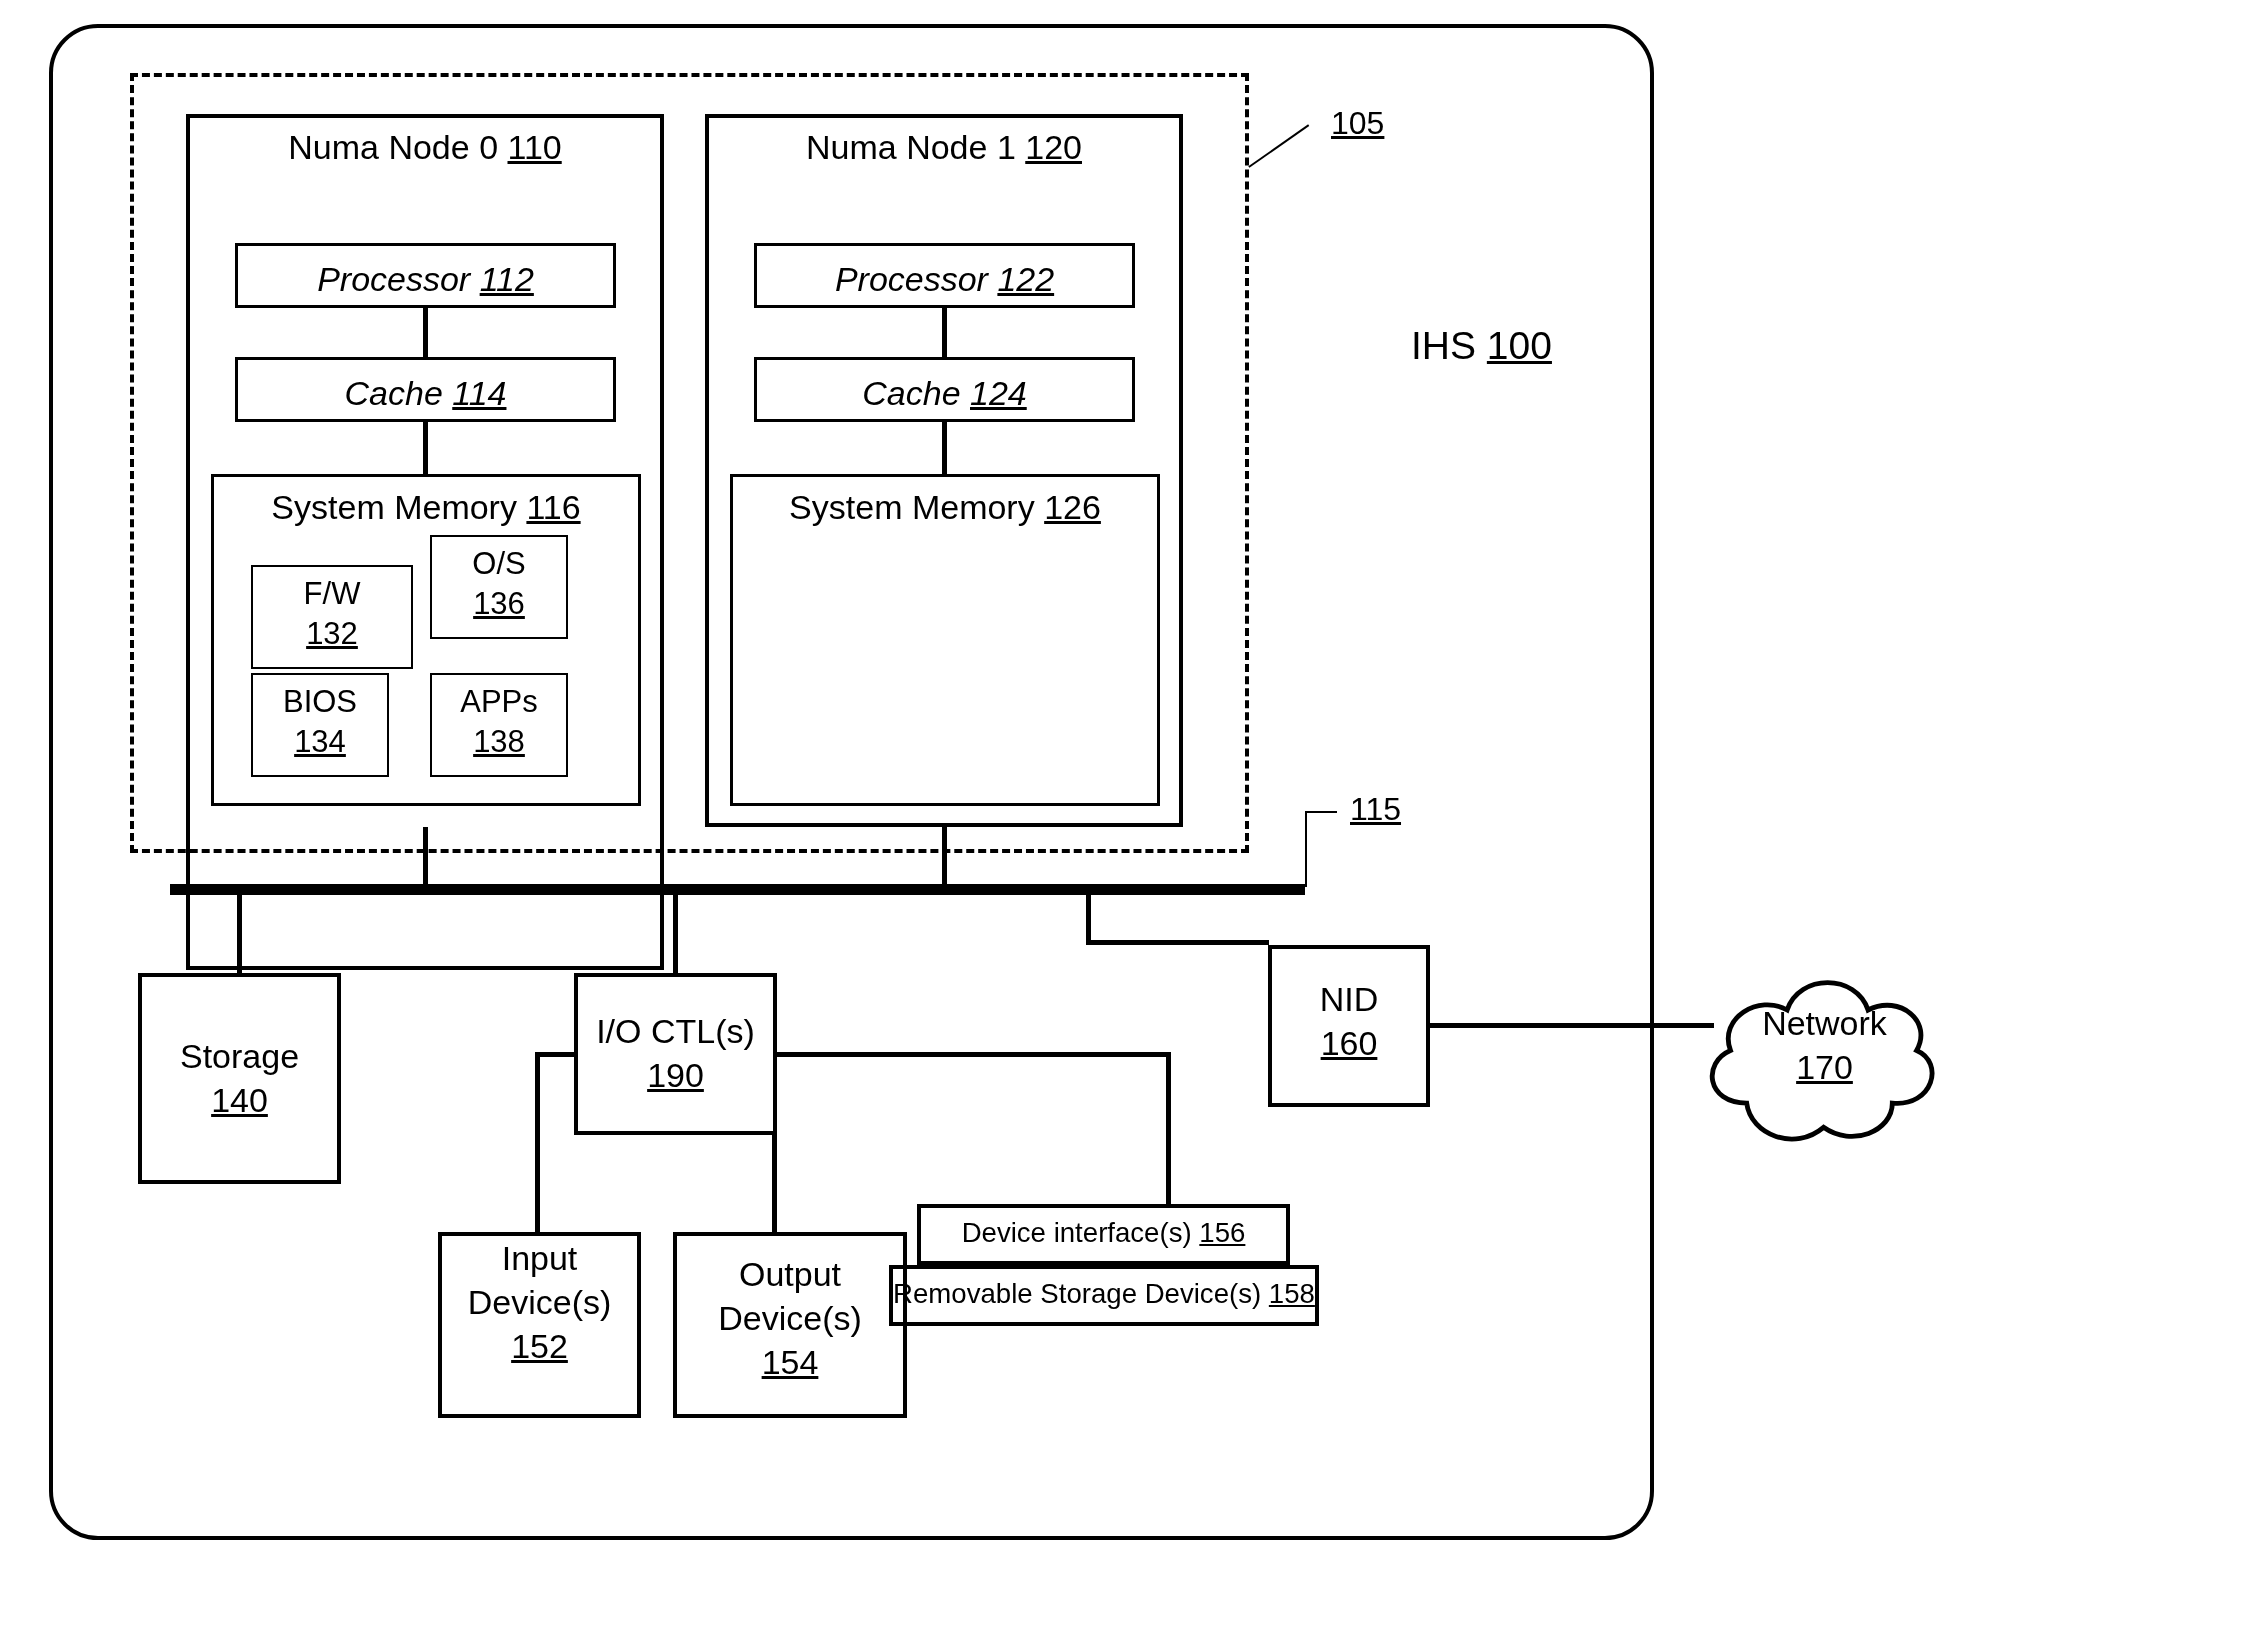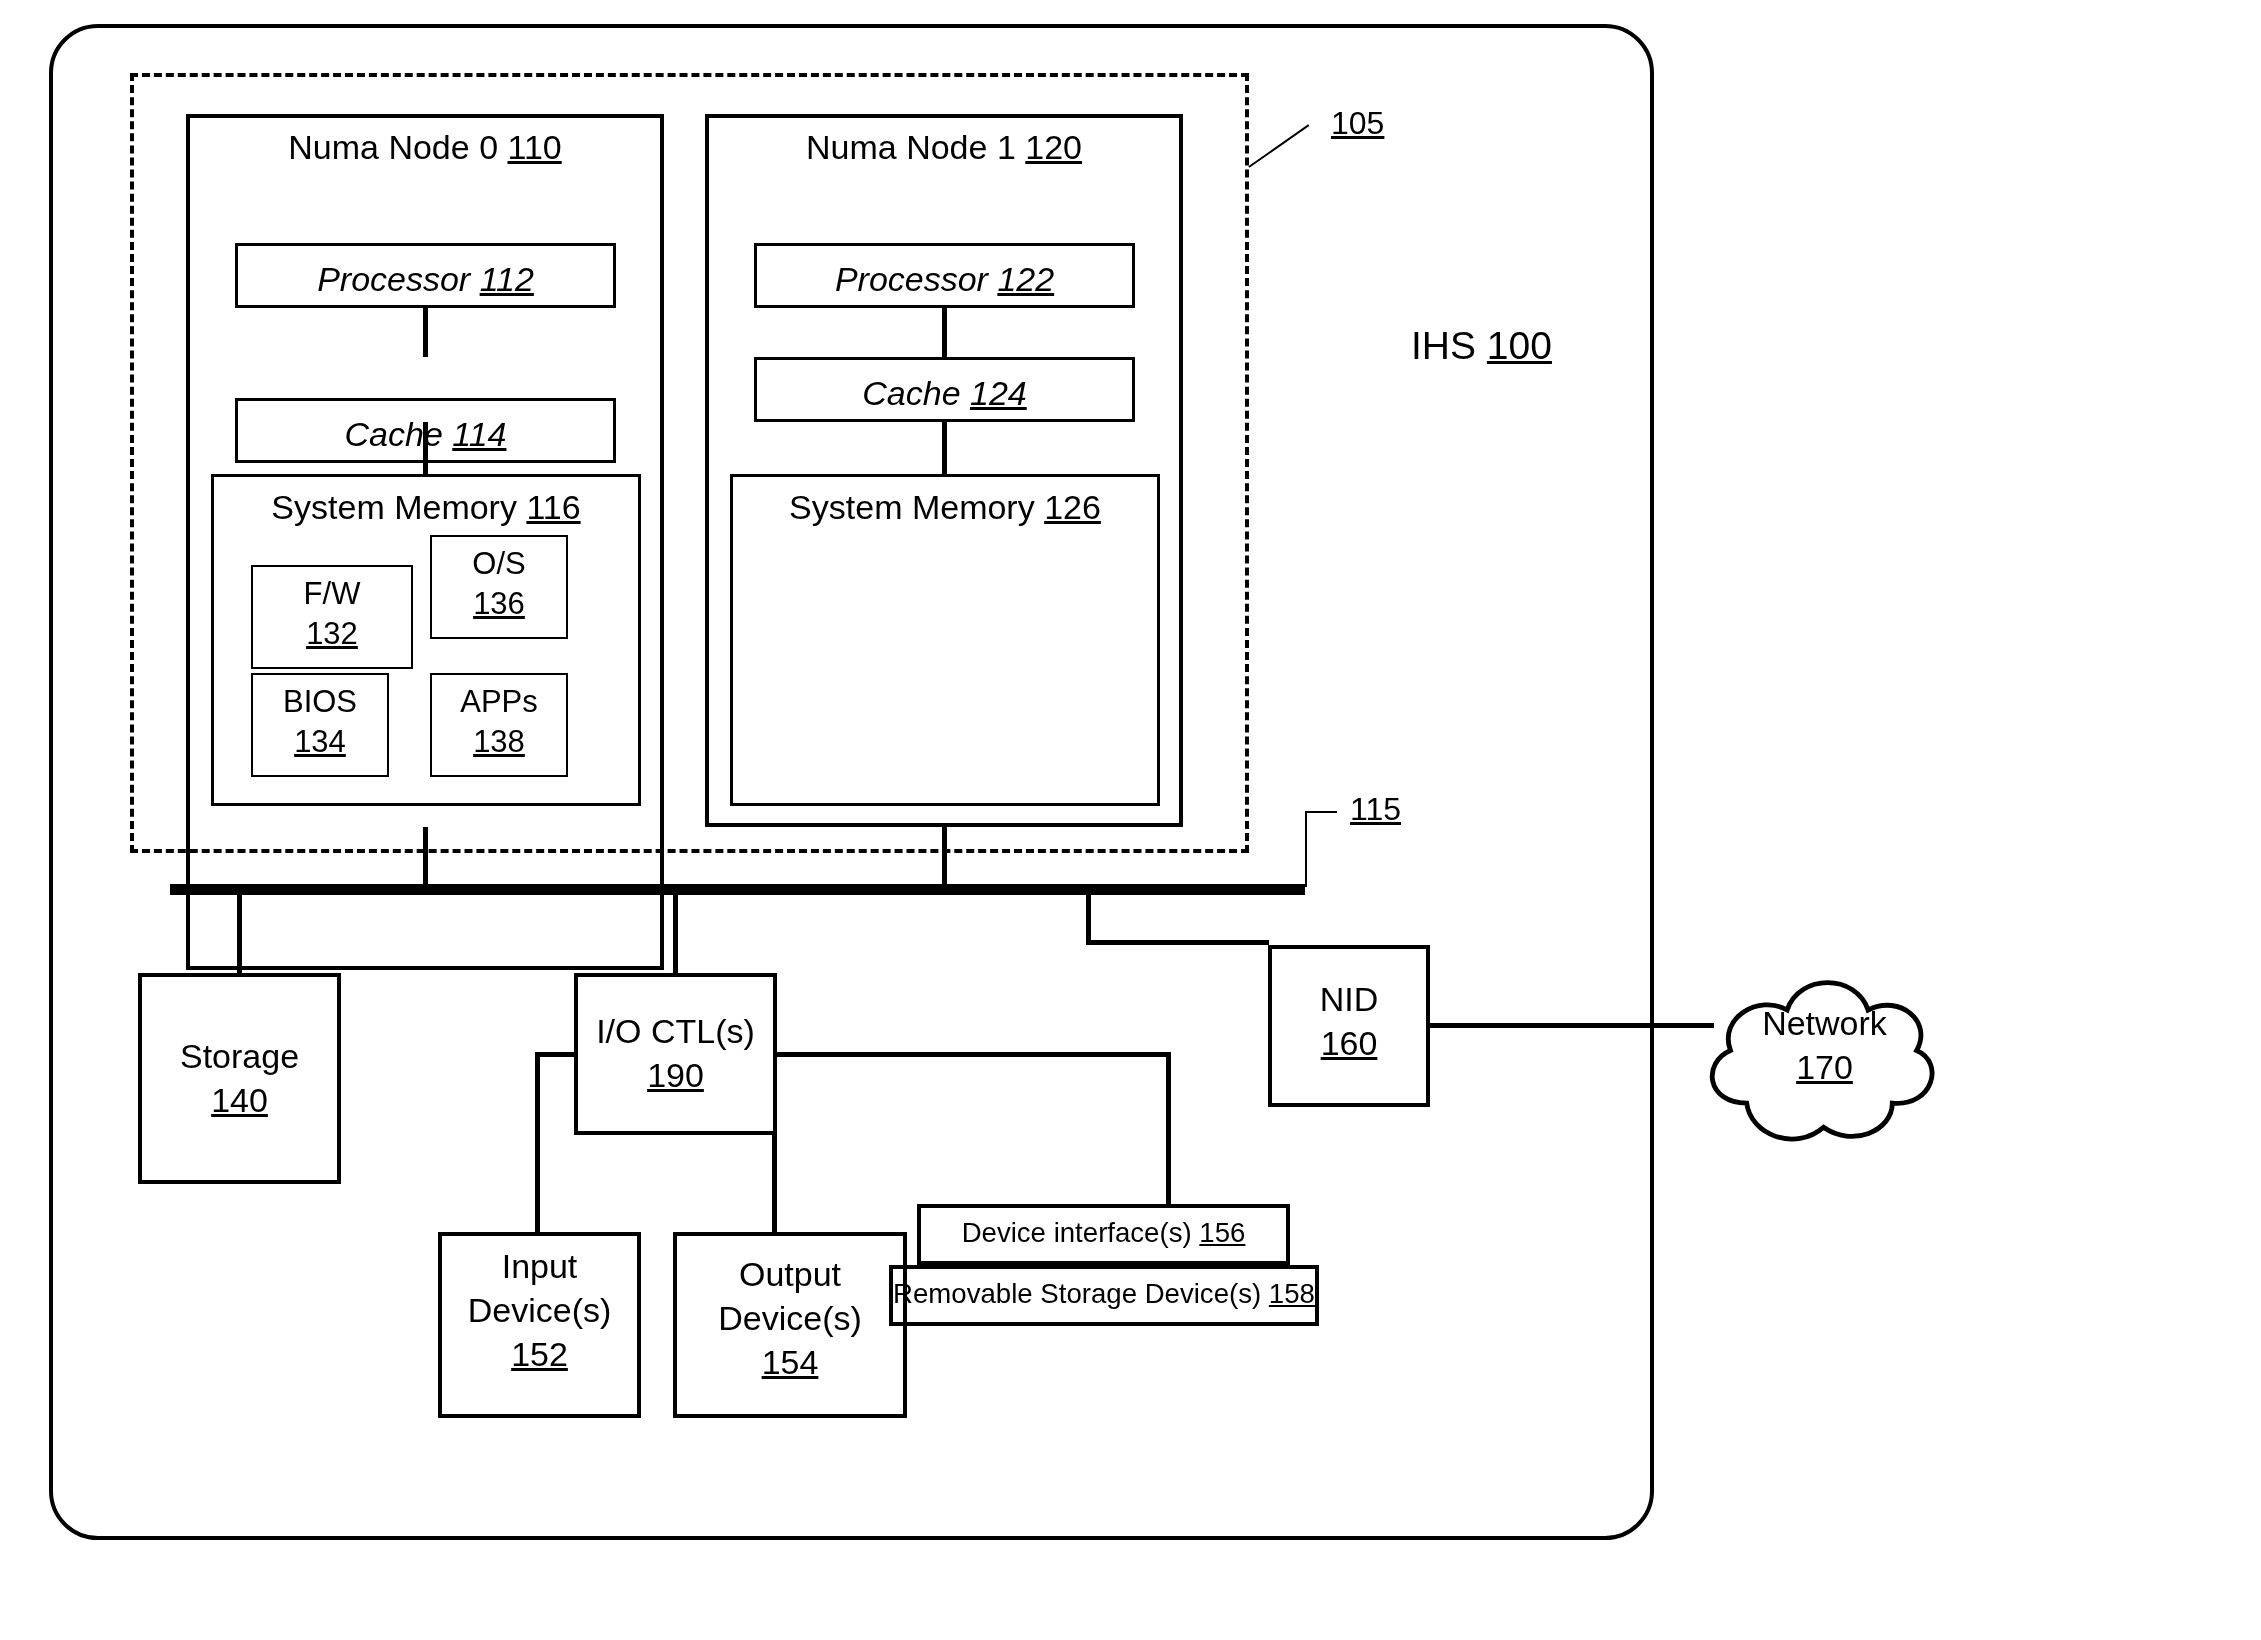--- a/index.html
+++ b/index.html
@@ -39,21 +39,21 @@
       top: 9.7px;
       text-align: center;
       font-size: 34px;
     }
     .inner-box {
       position: absolute;
       border: 3.2px solid #000;
       text-align: center;
     }
     .processor0 { left: 235px; top: 243px; width: 381px; height: 65px; }
-    .cache0 { left: 235px; top: 357px; width: 381px; height: 65px; margin-top: 41px; }
+    .cache0 { left: 235px; top: 357px; width: 381px; height: 65px; }
     .sysmem0 { left: 211px; top: 474px; width: 430px; height: 332px; }
     .processor1 { left: 754px; top: 243px; width: 381px; height: 65px; }
     .cache1 { left: 754px; top: 357px; width: 381px; height: 65px; }
     .sysmem1 { left: 730px; top: 474px; width: 430px; height: 332px; }
     .lbl { font-size: 34px; line-height: 1.4; }
     .lbl-top { padding-top: 9.7px; font-style: italic; }
     .smbox {
       position: absolute;
       border: 2.4px solid #000;
       text-align: center;
@@ -235,21 +235,21 @@
     <div class="underline">190</div>
   </div>
 </div>
 <div class="bottom-box nid">
   <div class="bblabel" style="padding-top:28px;">
     <div>NID</div>
     <div class="underline">160</div>
   </div>
 </div>
 <div class="bottom-box inputd">
-  <div class="bblabel" style="padding-top:8px;">
+  <div class="bblabel" style="padding-top:0;">
     <div>Input</div>
     <div>Device(s)</div>
     <div class="underline">152</div>
   </div>
 </div>
 <div class="bottom-box outputd">
   <div class="bblabel" style="padding-top:16px;">
     <div>Output</div>
     <div>Device(s)</div>
     <div class="underline">154</div>

